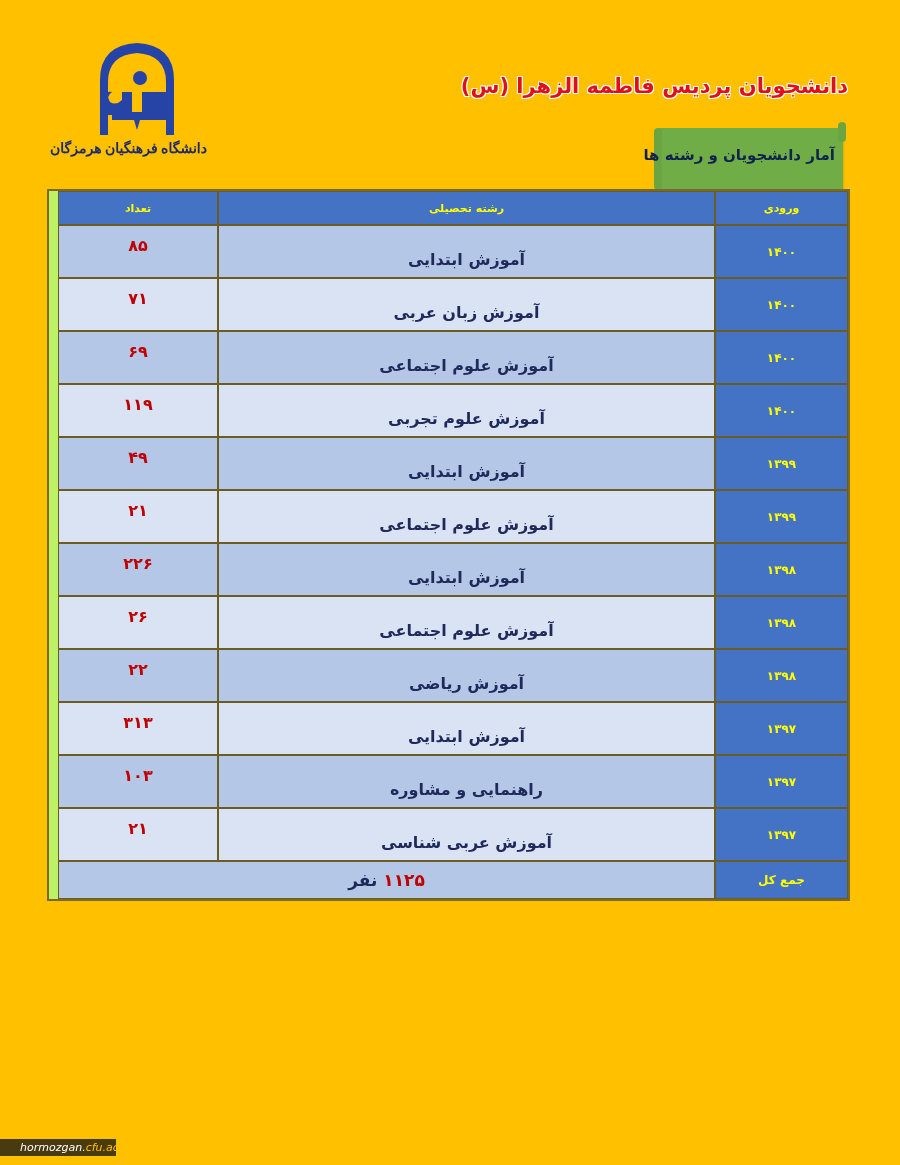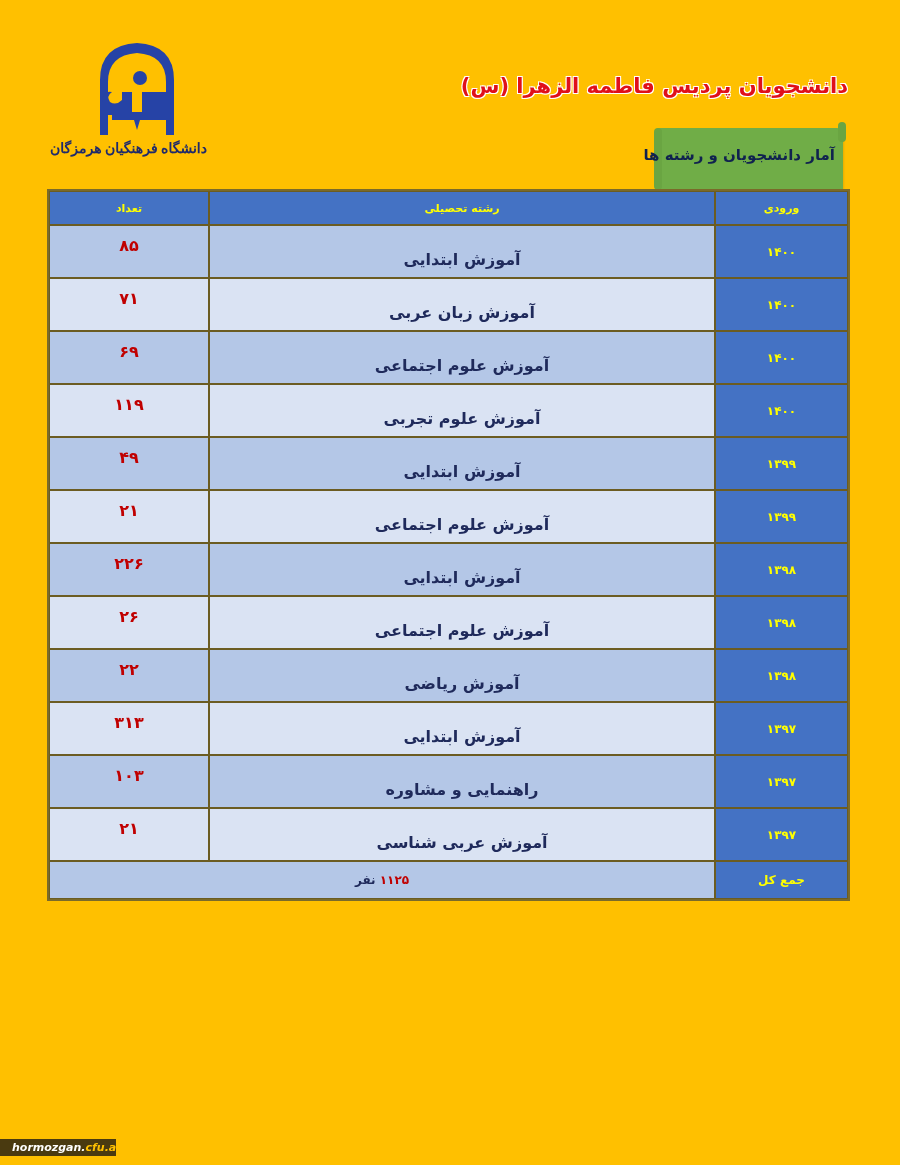--- a/index.html
+++ b/index.html
@@ -23,40 +23,40 @@
     box-shadow: 0 2px 3px rgba(0,0,0,0.2);
   }
   .banner::before { content:""; position:absolute; left:-3px; top:0; width:8px; height:62px; background:#6aa542; border-radius:4px; }
   .banner::after { content:""; position:absolute; right:-3px; top:-6px; width:8px; height:20px; background:#6aa542; border-radius:4px; }
   .banner-text {
     position:absolute; right:8px; top:18px; font-size:15px; font-weight:bold;
     color:#10224f; direction:rtl; white-space:nowrap;
   }
   table.stats {
     position:absolute; left:47px; top:189px; width:803px; border-collapse:separate; border-spacing:0;
-    border:2px solid #7a6a2a; background:#7dd3fc; direction:ltr;
+    border:2px solid #7a6a2a; background:#bef264; direction:ltr;padding-left:9px;
   }
   table.stats td, table.stats th {
     border:1px solid #6b5c22; text-align:center; padding:0; direction:rtl;
     font-weight:bold;
   }
   th { height:32px; background:#4472c4; color:#ffff00; font-size:11px; vertical-align:middle; }
   td { height:41px; }
   td.count { width:158px; color:#c00000; font-size:16px; vertical-align:top; padding-top:10px !important; }
   td.field { color:#1f2a5b; font-size:16px; vertical-align:bottom; padding-bottom:8px !important; }
   td.year { width:131px; background:#4472c4; color:#ffff00; font-size:12px; vertical-align:middle; }
   tr.dark td.count, tr.dark td.field { background:#b4c7e7; }
   tr.light td.count, tr.light td.field { background:#dae3f3; }
   tr.total td { height:36px; }
-  td.total-cell { background:#b4c7e7; vertical-align:middle; font-size:12px; }
+  td.total-cell { background:#b4c7e7; vertical-align:middle; font-size:17px; }
   .total-num { color:#c00000; }
   .total-unit { color:#1f2a5b; }
   .footer-tag {
     position:absolute; left:0; top:1139px; height:17px; width:116px; background:#4a3a10;
-    font-size:11px; font-weight:bold; font-style:italic; line-height:17px; padding-left:12px; box-sizing:border-box;
+    font-size:11px; font-weight:normal; font-style:italic; line-height:17px; padding-left:20px; box-sizing:border-box;
   }
   .footer-a { color:#ffffff; }
   .footer-b { color:#FFC000; }
 </style>
 </head>
 <body>
 
 <svg class="logo" viewBox="0 0 90 100">
   <path d="M8 95 L8 40 Q8 5 45 3 Q82 5 82 40 L82 95 L74 95 L74 42 Q74 15 45 13 Q16 15 16 42 L16 95 Z" fill="#2643a6"></path>
   <circle cx="48" cy="38" r="7" fill="#2643a6"></circle>

